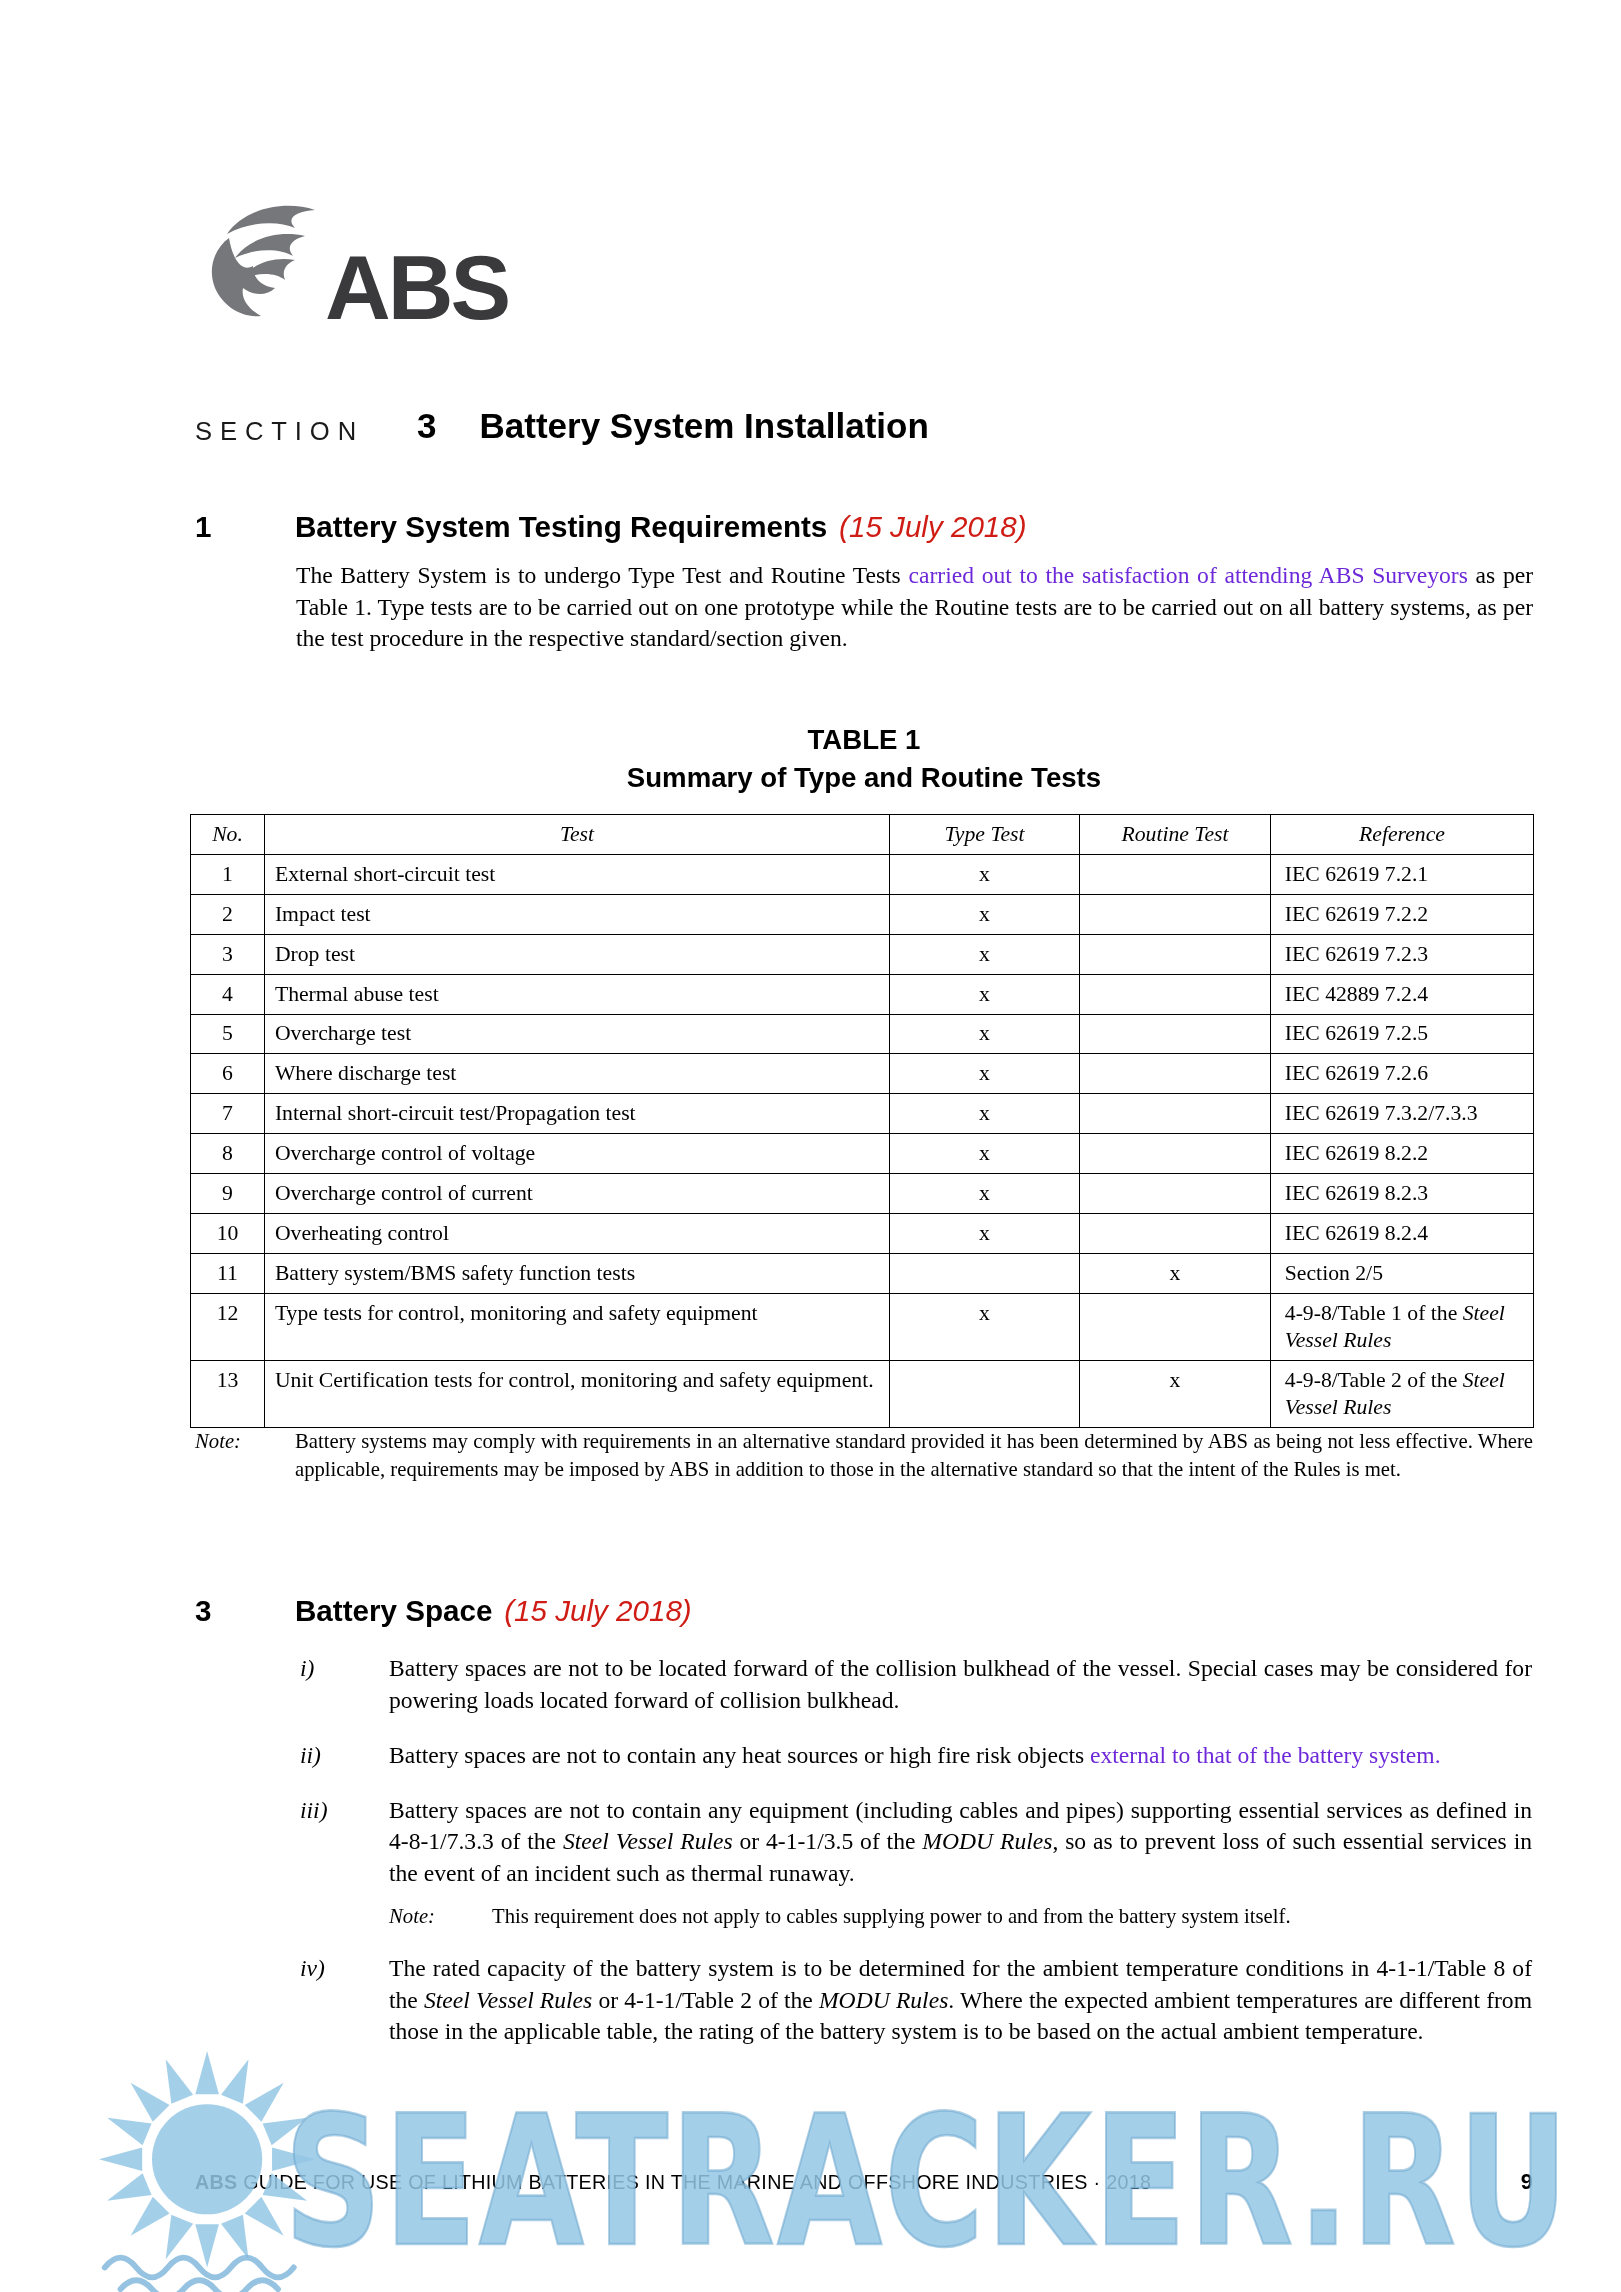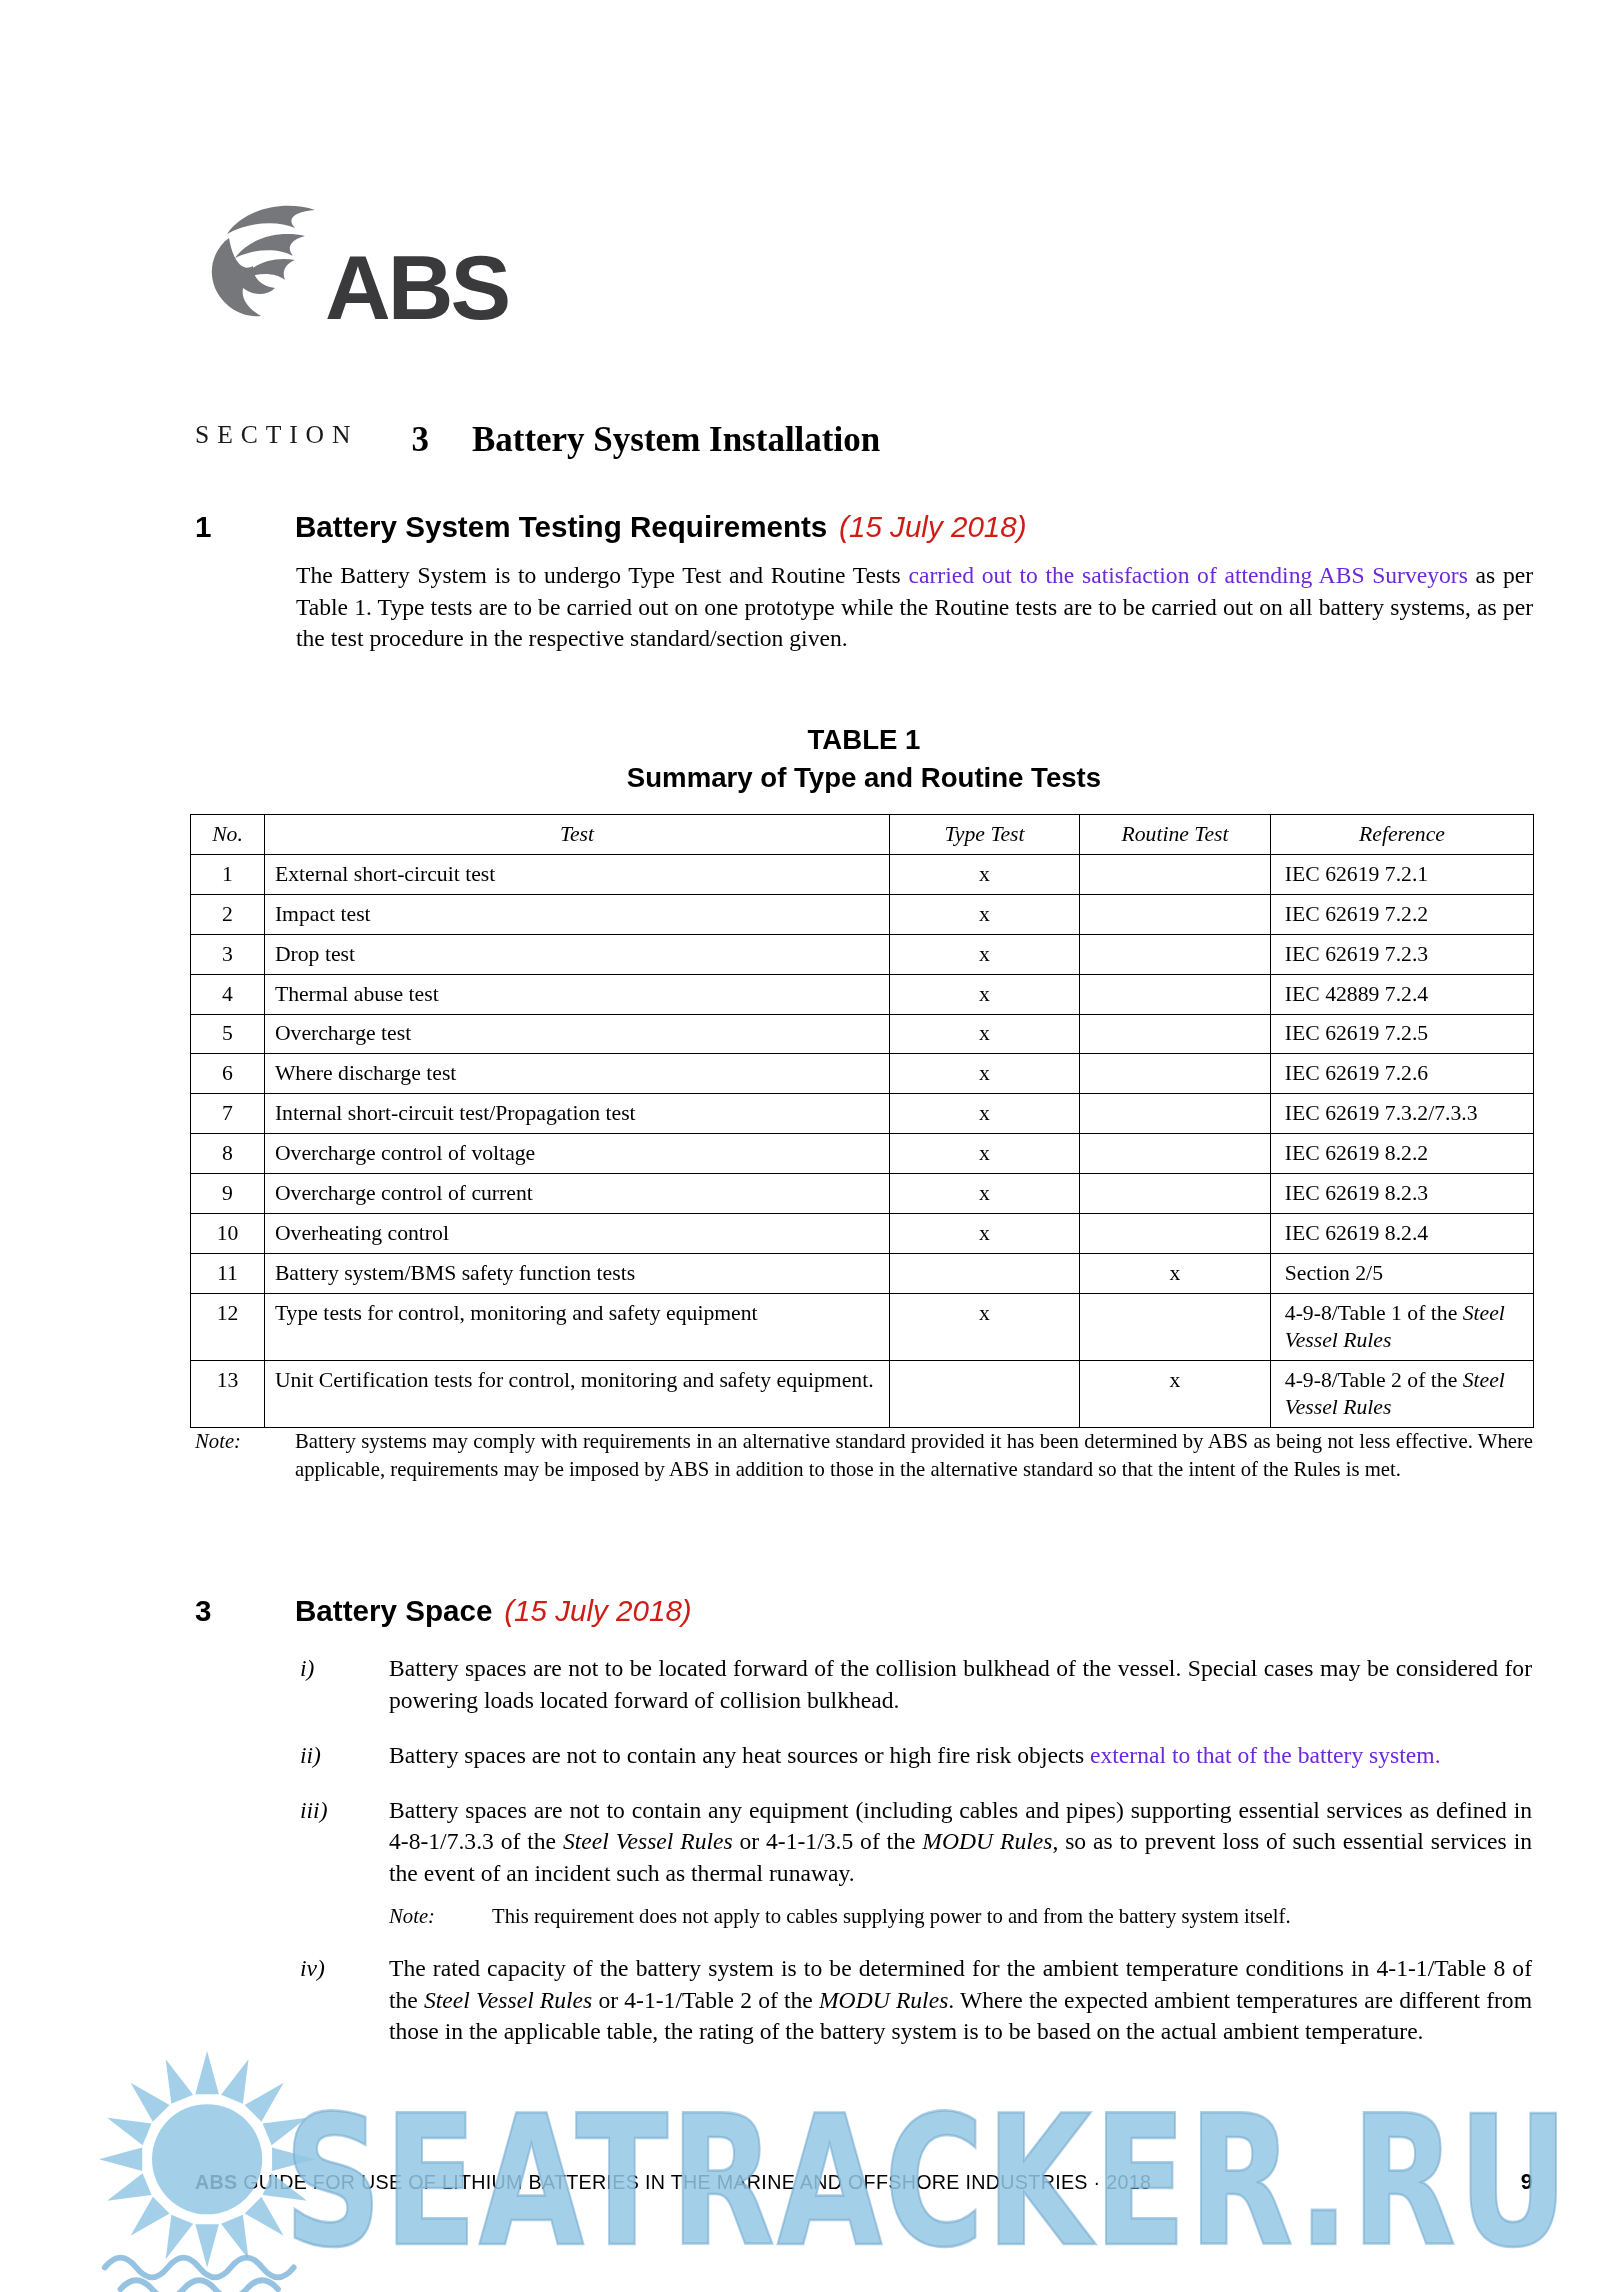--- a/index.html
+++ b/index.html
@@ -17,21 +17,21 @@
   
   .abs-logo { position: absolute; left: 193px; top: 195px; display: flex; align-items: flex-end; }
   .logo-eagle { width: 130px; height: 136px; }
   .logo-text {
     font-family: "Liberation Sans", sans-serif;
     font-weight: bold; font-size: 91px; line-height: 0.82;
     color: #3a3a3c; letter-spacing: -3px; margin-left: 2px; margin-bottom: 5.9px;
   }
 
   
-  .section-heading { position: absolute; left: 195px; top: 420px; display: flex; align-items: flex-start; font-family: Liberation Serif, serif; }
+  .section-heading { position: absolute; left: 195px; top: 406px; display: flex; align-items: flex-end; font-family: Liberation Sans, sans-serif; }
   .section-label { font-size: 25.6px; letter-spacing: 7.9px; color: #1a1a1a; }
   .section-number { font-size: 35px; font-weight: bold; margin-left: 53px; }
   .section-title  { font-size: 35px; font-weight: bold; margin-left: 43px; }
 
   
   .sub-heading { position: absolute; left: 195px; width: 1338px; display: flex; align-items: baseline; font-family: "Liberation Sans", sans-serif; }
   .sub-heading .h-num   { font-size: 29.6px; font-weight: bold; width: 100px; flex: 0 0 100px; }
   .sub-heading .h-title { font-size: 29.6px; font-weight: bold; }
   .sub-heading .h-date  { font-size: 29.6px; font-style: italic; color: #cf1d16; margin-left: 11.8px; }
   .h-testing { top: 510px; }

